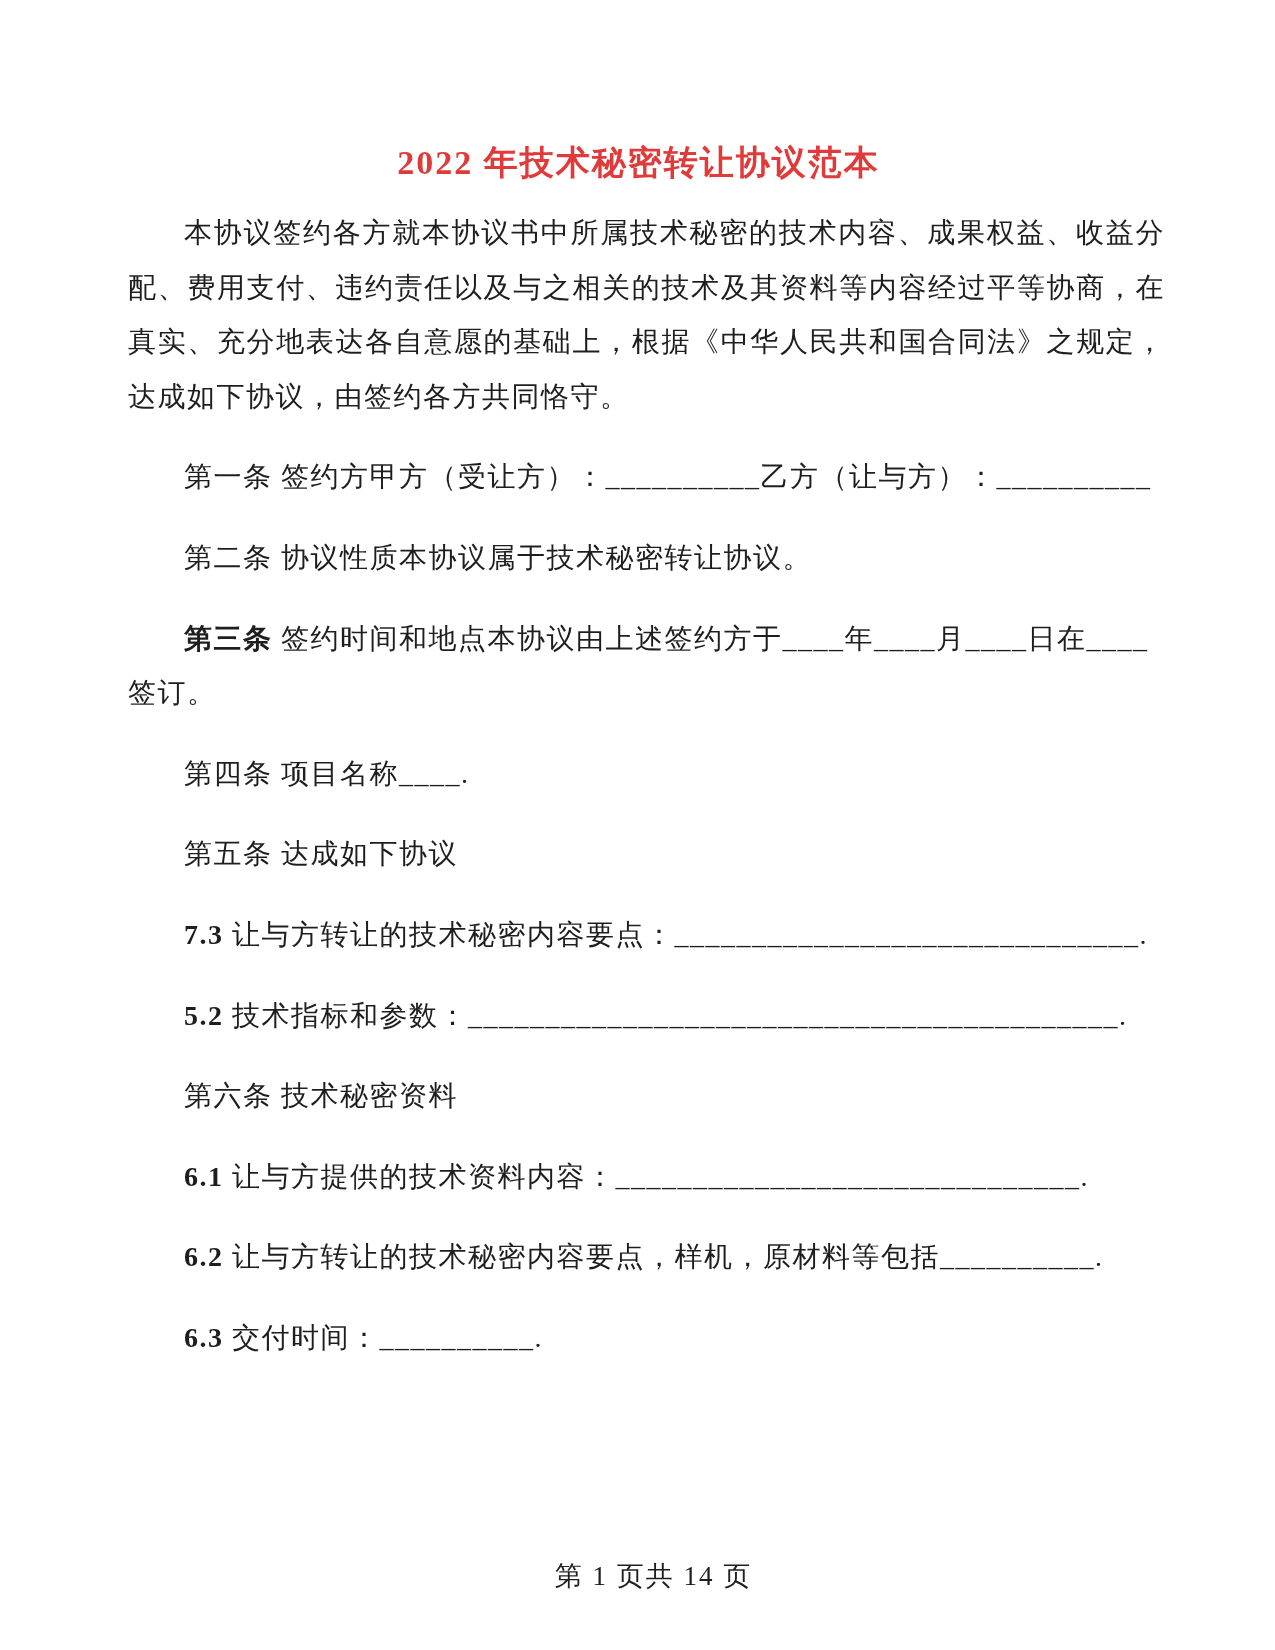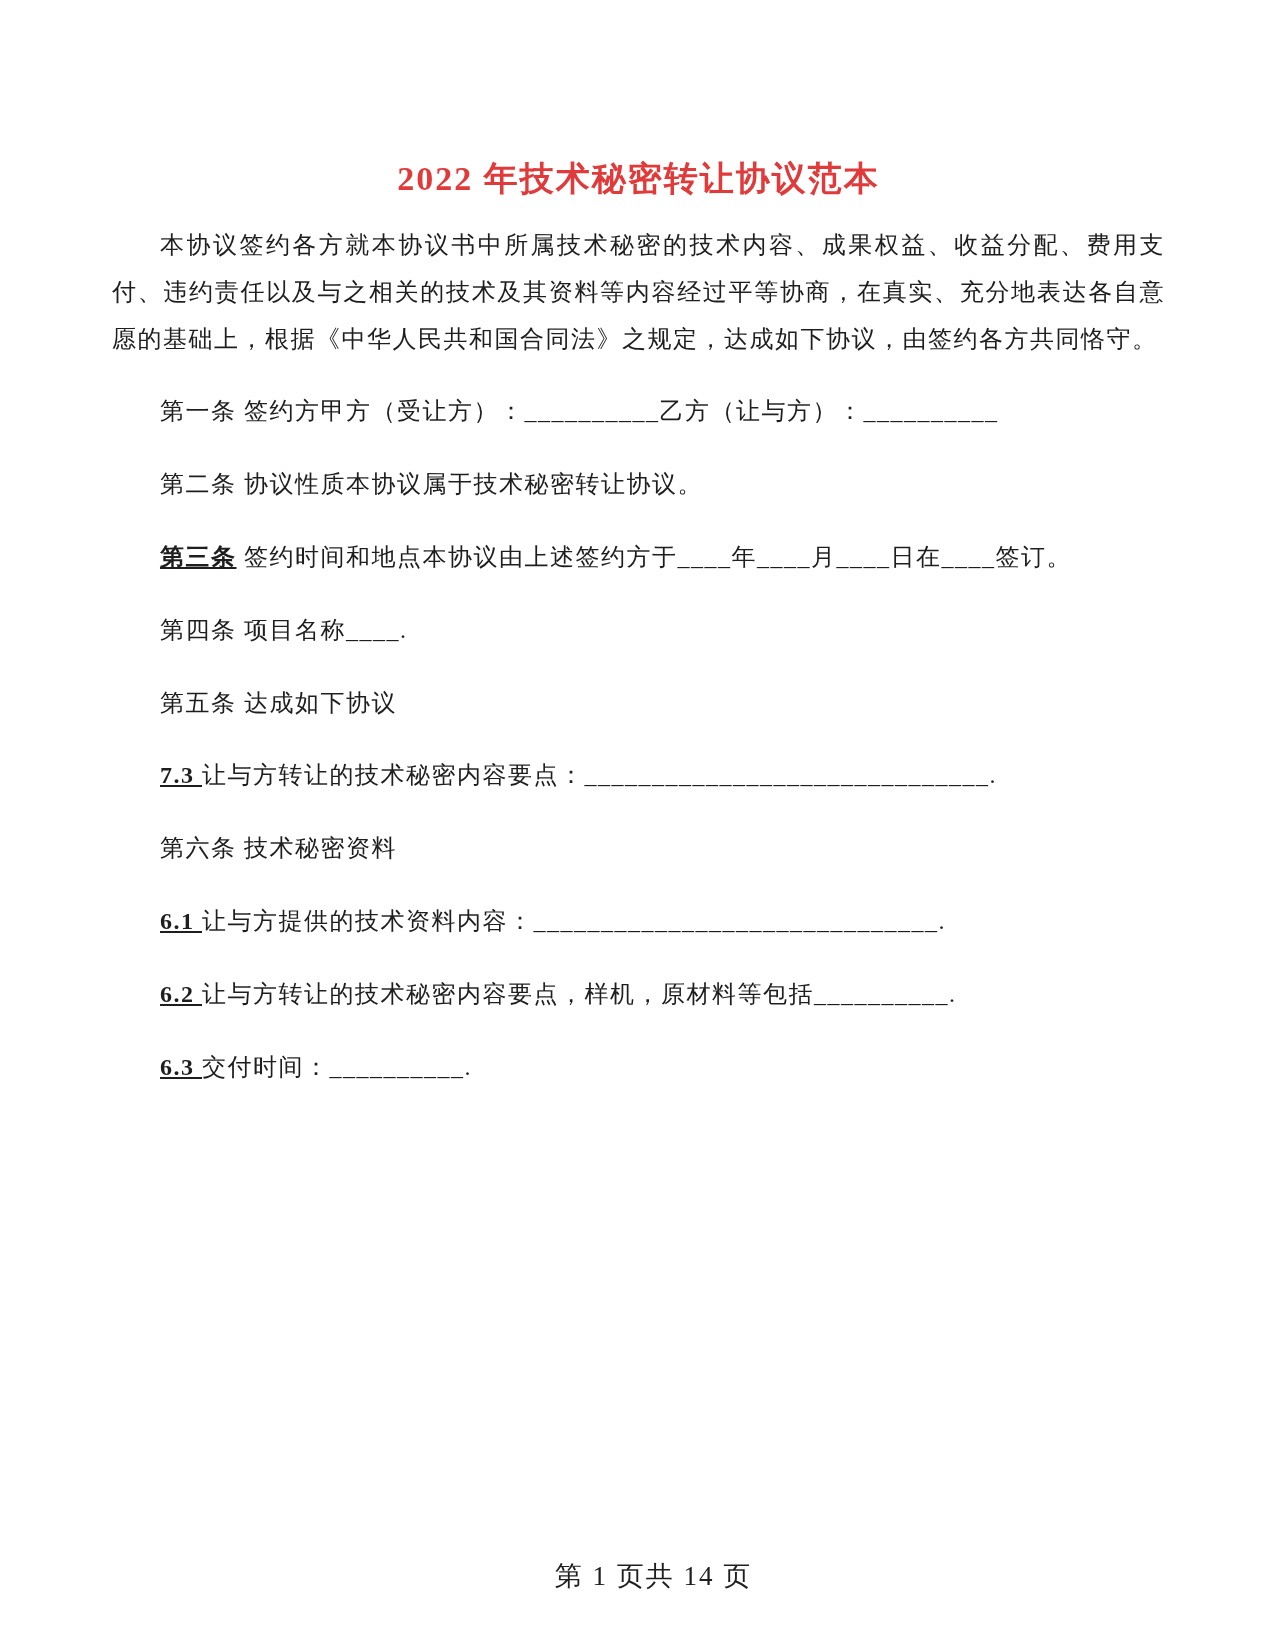--- a/index.html
+++ b/index.html
@@ -15,41 +15,41 @@
     color: #1e1e1e;
     overflow: hidden;
   }
   .page {
     position: absolute;
     inset: 0;
     box-sizing: border-box;
     padding: 140px 110px 0 112px;
   }
   .doc-title {
-    margin: 16px 0 20px 0;
+    margin: 0 0 20px 0;
     text-align: center;
     font-size: 34px;
     font-weight: 700;
     color: #e03a3a;
     letter-spacing: 2px;
   }
   .para {
-    margin: 0 0 26px 0;
-    font-size: 24px;
+    margin: 0 0 26px 16px;
+    font-size: 28px;
     line-height: 1.95;
     text-indent: 2em;
     letter-spacing: 1.5px;
     word-break: break-all;
   }
   .body-para {
     text-align: justify;
     text-align-last: left;
   }
   .bold-para { font-weight: 400; }
-  .lead { font-weight: 700; text-decoration: underline; }
+  .lead { font-weight: 700; }
   .footer {
     position: absolute;
     bottom: 56px;
     left: 16px;
     width: 100%;
     text-align: center;
     font-size: 27px;
     letter-spacing: 2px;
     color: #1e1e1e;
   }
@@ -82,20 +82,23 @@
   </p>
 
   <p class="para bold-para">
     <span>第五条 达成如下协议</span>
   </p>
 
   <p class="para">
     <span class="lead">7.3 </span><span>让与方转让的技术秘密内容要点：______________________________.</span>
   </p>
 
+  <p class="para">
+    <span class="lead">5.2 </span><span>技术指标和参数：__________________________________________.</span>
+  </p>
 
 
   <p class="para bold-para">
     <span>第六条 技术秘密资料</span>
   </p>
 
   <p class="para">
     <span class="lead">6.1 </span><span>让与方提供的技术资料内容：______________________________.</span>
   </p>
 

